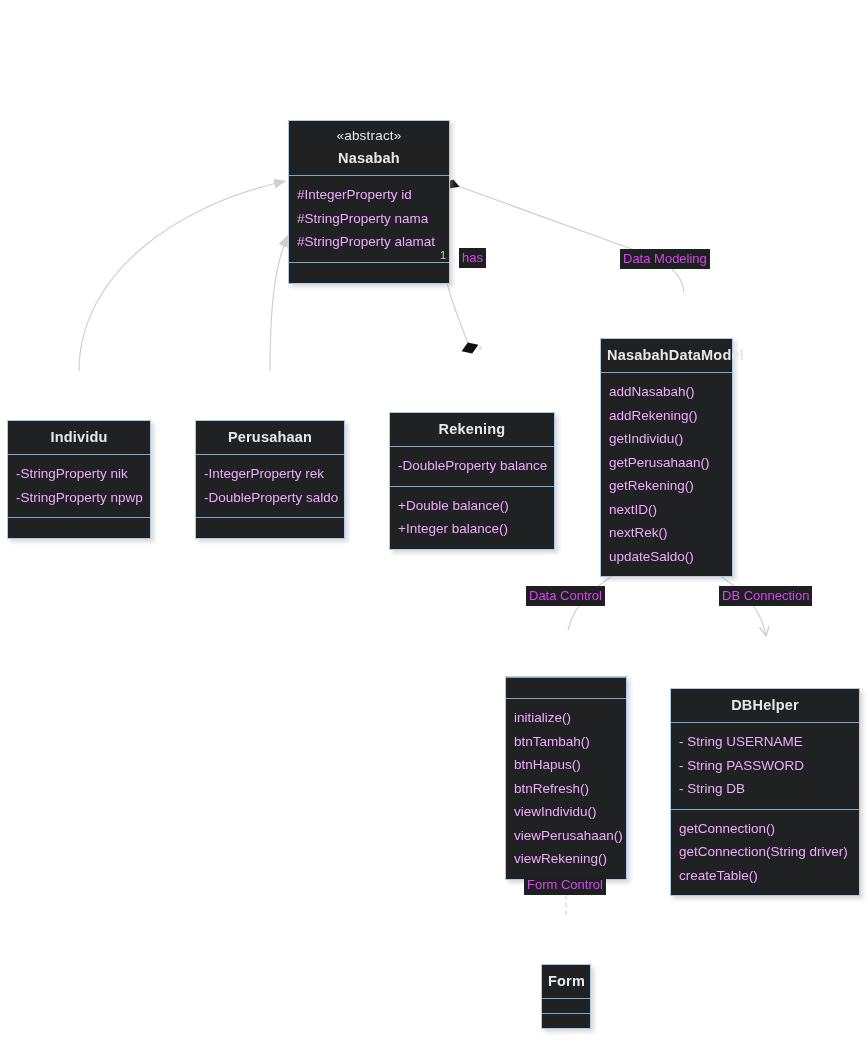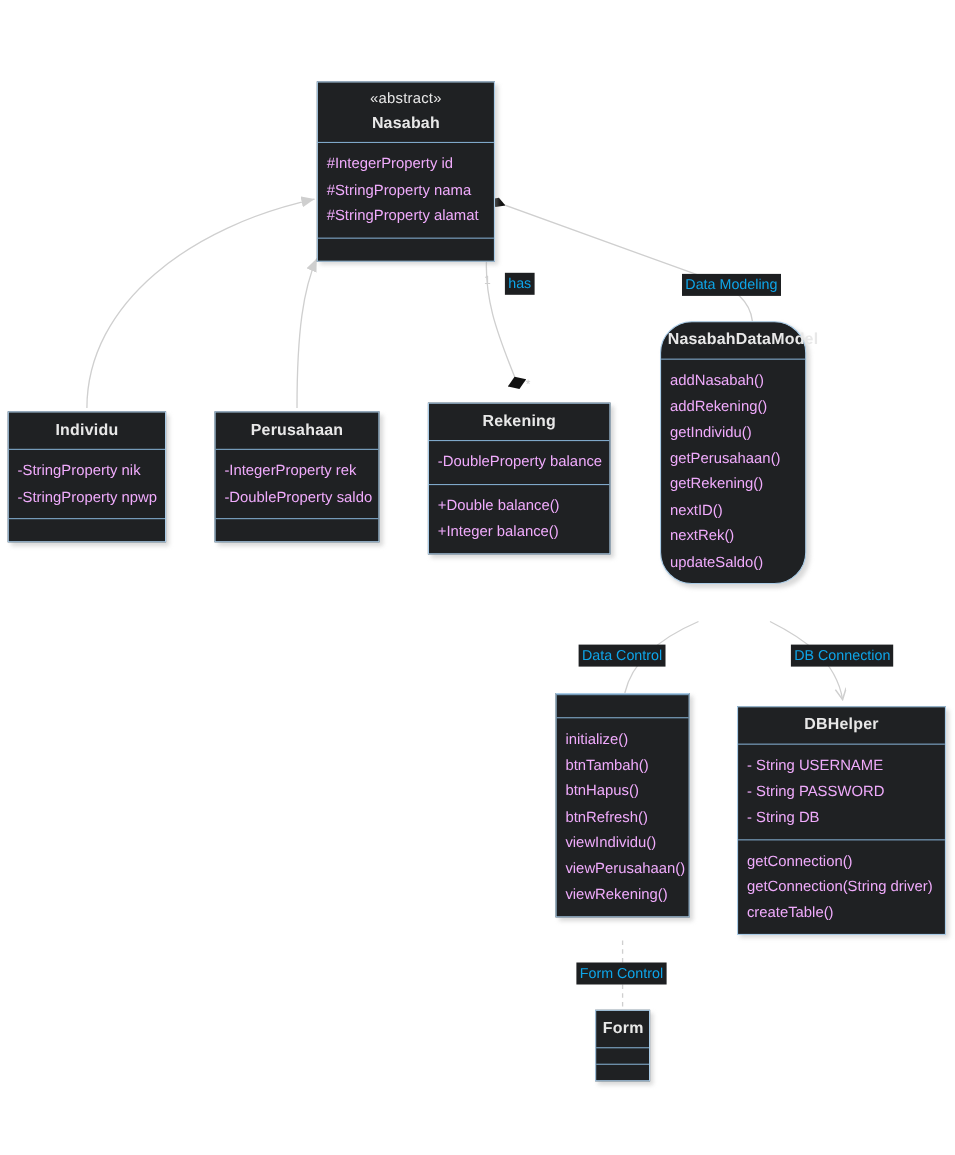--- a/index.html
+++ b/index.html
@@ -27,20 +27,21 @@
     height: 1050px;
     pointer-events: none;
   }
   .uml-class {
     position: absolute;
     background: #1f2123;
     border: 1px solid #a9cbe6;
     box-sizing: border-box;
     box-shadow: 3px 3px 4px rgba(160,160,160,0.40);
     color: #e8e8e8;
+    margin-top: 46px;
   }
   .cls-title {
     text-align: center;
     font-weight: bold;
     font-size: 14.5px;
     padding: 7px 6px 8px 6px;
     letter-spacing: 0.2px;
     line-height: 1.25;
   }
   .cls-title .stereotype {
@@ -59,21 +60,21 @@
   }
   .cls-row {
     font-size: 13.5px;
     line-height: 23.5px;
     white-space: nowrap;
     color: #f0abfc;
   }
   .edge-label {
     position: absolute;
     background: #1d1f21;
-    color: #0ea5e9;
+    color: #d946ef;
     font-size: 13px;
     line-height: 17px;
     padding: 1px 3px 2px 3px;
     white-space: nowrap;
   }
   .multiplicity {
     position: absolute;
     color: #cfcfcf;
     font-size: 11px;
     line-height: 12px;
@@ -157,21 +158,21 @@
     </div>
     <div class="cls-compartment">
       <div class="cls-row">-DoubleProperty balance</div>
     </div>
     <div class="cls-compartment">
       <div class="cls-row">+Double balance()</div>
       <div class="cls-row">+Integer balance()</div>
     </div>
   </div>
 
-  <div class="uml-class" style="left:600px; top:292px; width:133px;border-radius:29px;">
+  <div class="uml-class" style="left:600px; top:292px; width:133px;">
     <div class="cls-title">
       <span>NasabahDataModel</span>
     </div>
     <div class="cls-compartment">
       <div class="cls-row">addNasabah()</div>
       <div class="cls-row">addRekening()</div>
       <div class="cls-row">getIndividu()</div>
       <div class="cls-row">getPerusahaan()</div>
       <div class="cls-row">getRekening()</div>
       <div class="cls-row">nextID()</div>

